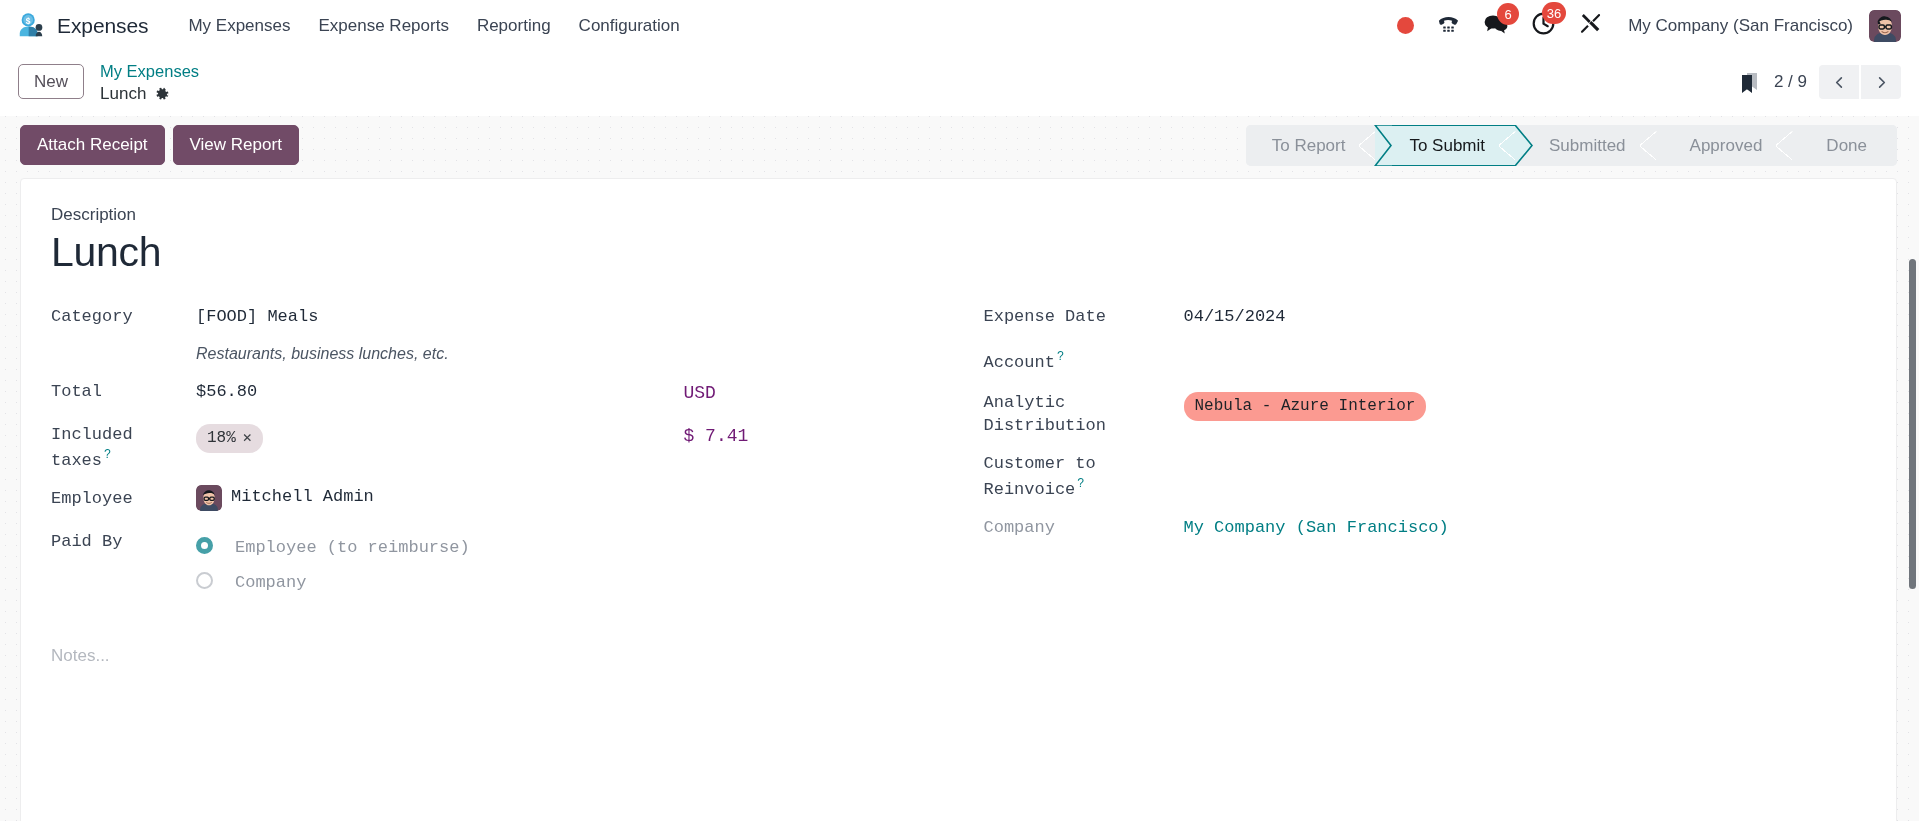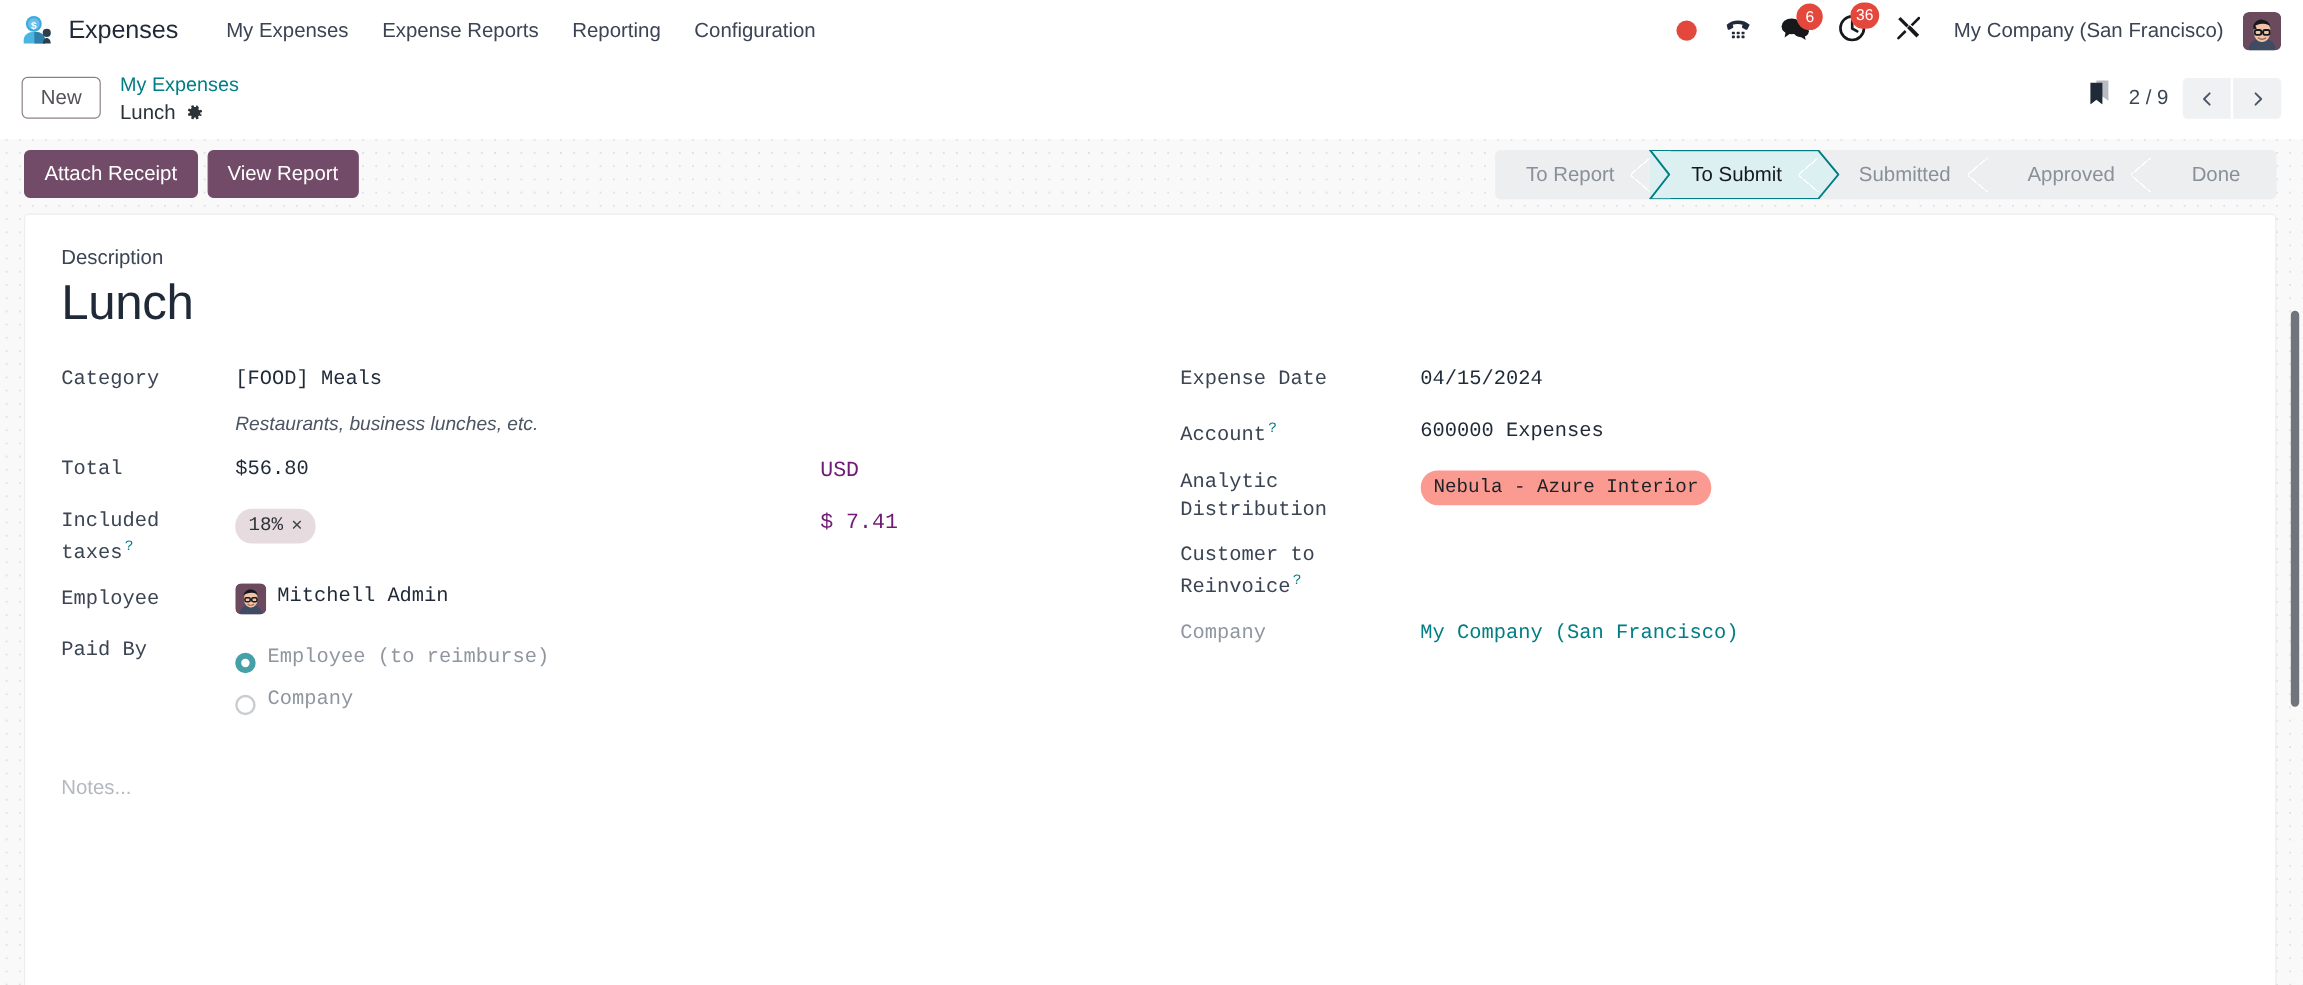--- a/index.html
+++ b/index.html
@@ -139,21 +139,21 @@
   .bc-current {
     font-size: 17px;
     color: #2c3338;
     line-height: 1.3;
   }
   .gear-icon { width: 15px; height: 15px; cursor: pointer; display:block; color:#2c3338; }
 
   .cp-right {
     margin-left: auto;
     display: flex;
-    align-items: flex-start;
+    align-items: center;
     gap: 14px;
     padding-top: 6px;
   }
   .bookmark-icon { width: 20px; height: 22px; cursor: pointer; display:block; color:#1f2a37; }
   .pager {
     display: flex;
     align-items: center;
     gap: 2px;
   }
   .pager-count {
@@ -383,21 +383,21 @@
     border-radius: 5px;
     overflow: hidden;
     display: inline-block;
     vertical-align: middle;
     margin-right: 9px;
     flex: none;
   }
   .employee-val { display: flex; align-items: center; padding-top: 3px; }
 
   .radio-group { display: flex; flex-direction: column; gap: 12px; padding-top: 6px; }
-  .radio-opt { display: flex; align-items: flex-end; gap: 10px; cursor: pointer; }
+  .radio-opt { display: flex; align-items: flex-start; gap: 22px; cursor: pointer; }
   .radio-mark {
     width: 17px; height: 17px;
     border-radius: 50%;
     border: 2px solid #c9ccd1;
     flex: none;
     display: block;
   }
   .radio-opt.checked .radio-mark {
     border: 5px solid #46a0a8;
     background: #ffffff;
@@ -673,21 +673,20 @@
 
         <div class="field-row">
           <div class="field-label wide">Expense Date</div>
           <div class="field-value">04/15/2024</div>
         </div>
 
         <div class="field-row">
           <div class="field-label wide">
             <span>Account</span><span class="tip">?</span>
           </div>
-          <div class="field-value">600000 Expenses</div>
         </div>
 
         <div class="field-row">
           <div class="field-label wide">Analytic Distribution</div>
           <div class="field-value">
             <span class="tag tag-analytic">Nebula - Azure Interior</span>
           </div>
         </div>
 
         <div class="field-row">

